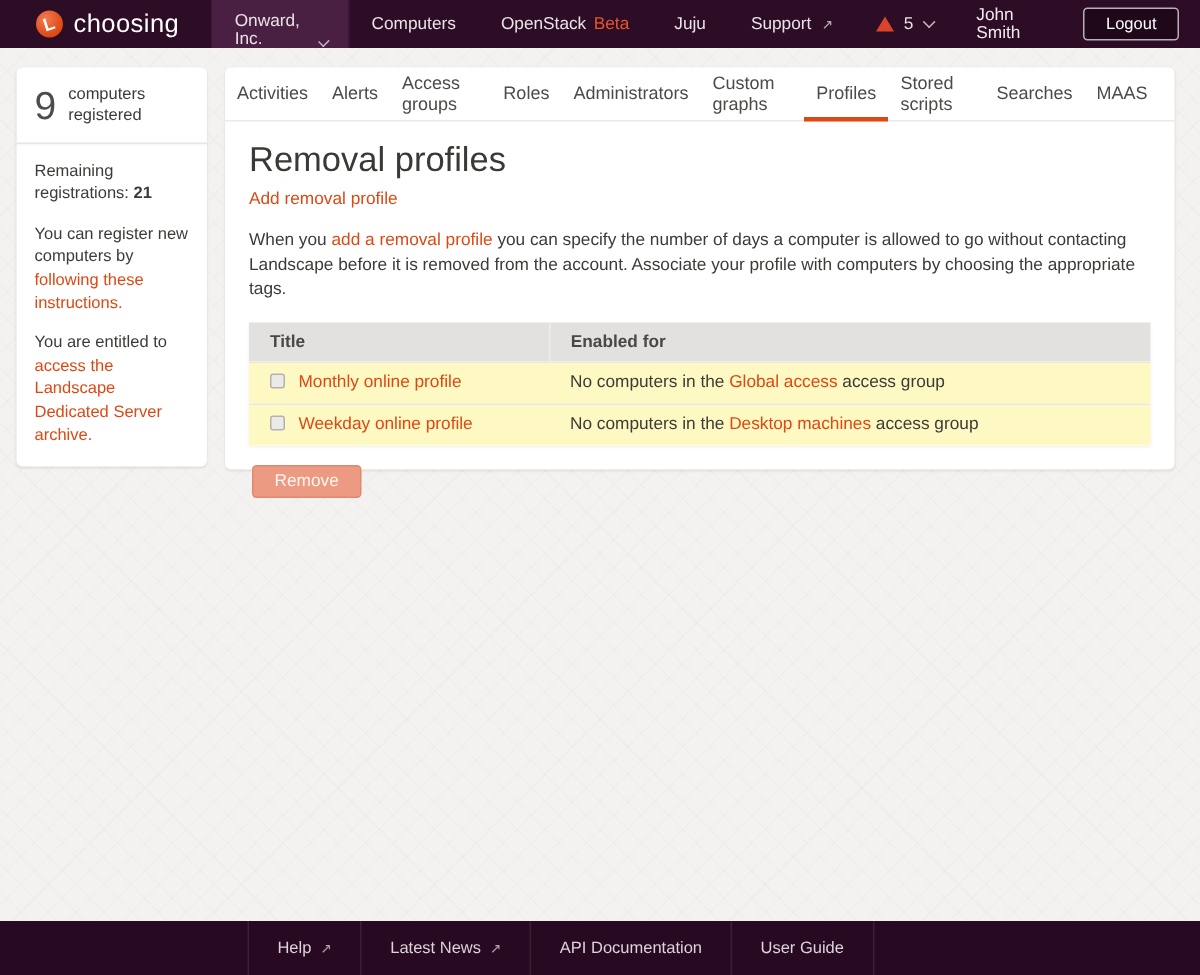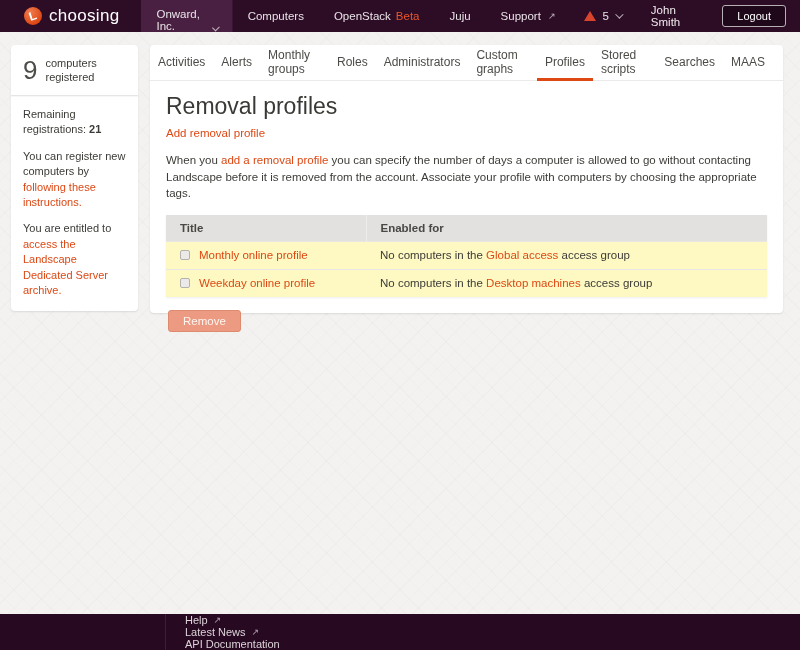--- a/index.html
+++ b/index.html
@@ -111,21 +111,21 @@
   }
 
   
   .footer {
     position:absolute; left:0; bottom:0; width:800px; height:36px;
     background:#270a21; display:flex; align-items:stretch; color:#ddd4da;
   }
   .footer-brand { display:flex; align-items:center; padding:0 28px 0 30px;
     color:#fff; font-size:14px; font-weight:600; letter-spacing:2.5px;margin-top:44px; }
   .footer-brand .fisheye { font-size:13px; letter-spacing:2.5px; }
-  .footer-links { display:flex; align-items:stretch;flex-direction:column; }
+  .footer-links { display:flex; align-items:stretch; }
   .footer-link {
     display:flex; align-items:center; gap:4px; padding:0 19px; font-size:11px;
     border-left:1px solid rgba(255,255,255,0.09); cursor:pointer;
   }
   .footer-link:last-child { border-right:1px solid rgba(255,255,255,0.09); }
 </style>
 </head>
 <body>
 
 <div class="header">
@@ -175,21 +175,21 @@
     <p><span>Remaining registrations: </span><b>21</b></p>
     <p><span>You can register new computers by </span><span class="link">following these instructions.</span></p>
     <p><span>You are entitled to </span><span class="link">access the Landscape Dedicated Server archive.</span></p>
   </div>
 </div>
 
 <div class="panel">
   <div class="tabbar">
     <div class="tab">Activities</div>
     <div class="tab">Alerts</div>
-    <div class="tab">Monthly groups</div>
+    <div class="tab">Access groups</div>
     <div class="tab">Roles</div>
     <div class="tab">Administrators</div>
     <div class="tab">Custom graphs</div>
     <div class="tab active">Profiles</div>
     <div class="tab">Stored scripts</div>
     <div class="tab">Searches</div>
     <div class="tab">MAAS</div>
   </div>
 
   <div class="content">

